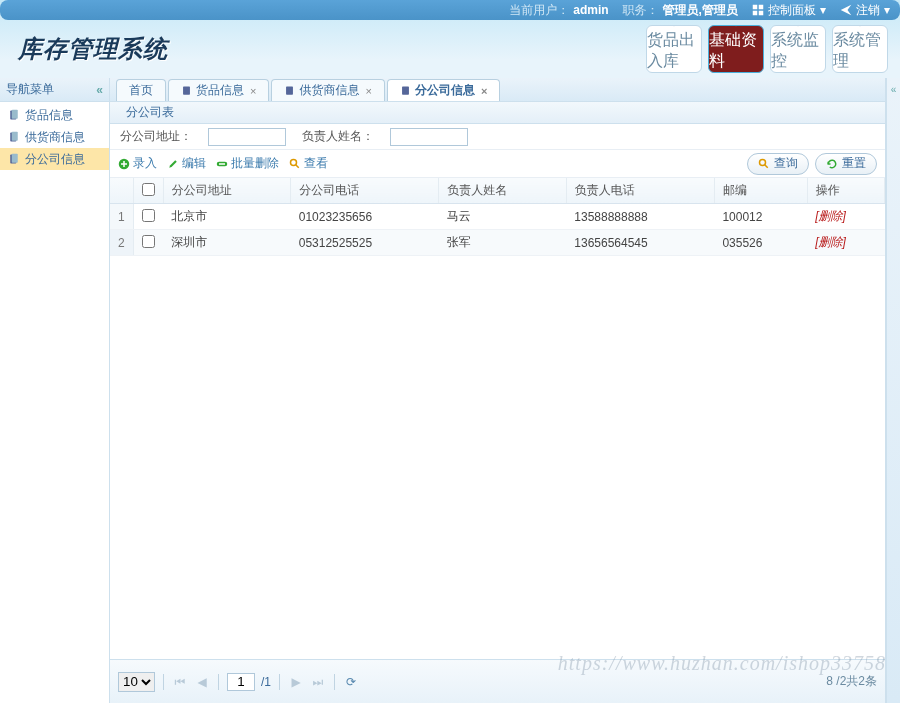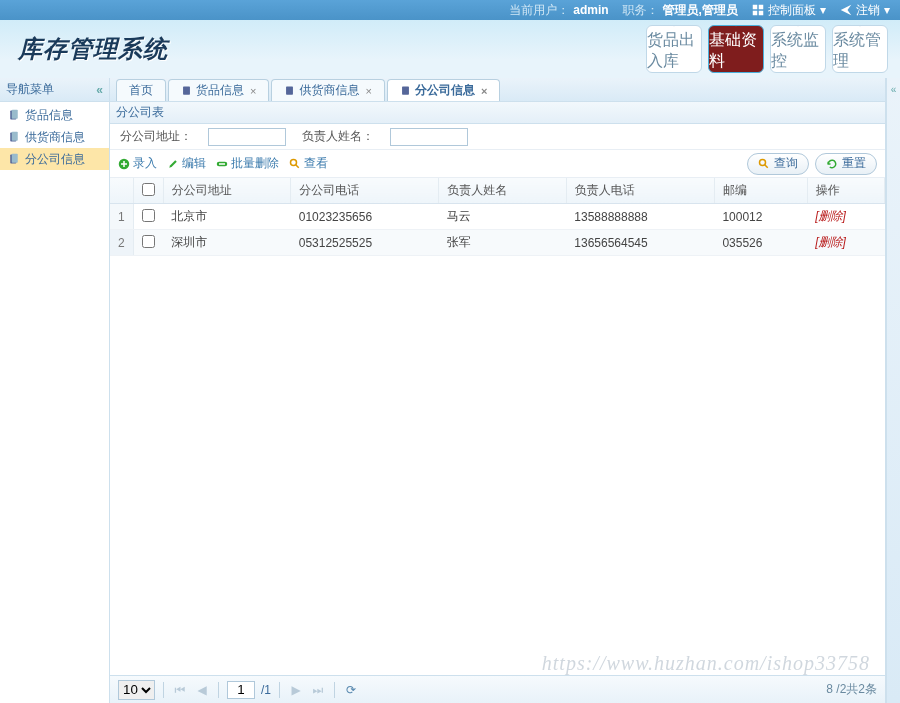--- a/index.html
+++ b/index.html
@@ -1,20 +1,20 @@
 <!DOCTYPE html>
 <html><head>
 <meta charset="utf-8">
 <style>
 * { box-sizing: border-box; margin: 0; padding: 0; }
 html, body { width: 900px; height: 703px; font-family: "Microsoft YaHei", Arial, sans-serif; font-size: 12px; color: #333; overflow: hidden; }
 body { background: linear-gradient(to bottom, #c5e8f7 0%, #e8f4fb 60px, #e8f4fb 78px, #fff 78px); }
 
 
-.topbar { height: 20px; background: linear-gradient(to bottom, #5aa3d8, #4a93c8); display: flex; justify-content: flex-end; align-items: center; padding: 0 10px; color: #fff; gap: 14px; font-size: 12px; }
+.topbar { height: 20px; background: linear-gradient(to bottom, #5aa3d8, #4a93c8); display: flex; justify-content: flex-end; align-items: center; padding: 0 10px; color: #fff; gap: 14px; font-size: 12px; border-radius: 8px; }
 .topbar .seg { display: flex; align-items: center; gap: 4px; }
 .topbar .lbl { color: #d0e7f5; }
 .topbar .val { color: #fff; font-weight: bold; }
 .topbar svg { width: 12px; height: 12px; fill: #fff; }
 
 
 .header { height: 58px; display: flex; align-items: center; justify-content: space-between; padding: 0 12px 0 18px; }
 .title { font-size: 24px; font-weight: bold; color: #1a3a5a; font-style: italic; font-family: "SimHei", sans-serif; letter-spacing: 1px; text-shadow: 1px 1px 0 #fff; }
 .navbtns { display: flex; gap: 6px; }
 .navbtn { width: 56px; height: 48px; border: 1px solid #c0d8e8; border-radius: 6px; background: #fff; display: flex; flex-direction: column; align-items: center; justify-content: center; gap: 3px; cursor: pointer; }
@@ -35,21 +35,21 @@
 .navtree-item svg { width: 12px; height: 12px; fill: #569; }
 .collapse-right { width: 14px; background: linear-gradient(to bottom, #eaf3fa, #d9eaf6); border-left: 1px solid #cde0ed; display: flex; align-items: flex-start; justify-content: center; padding-top: 6px; color: #6aa; font-size: 10px; cursor: pointer; }
 
 .main { flex: 1; display: flex; flex-direction: column; border-right: 1px solid #cde0ed; }
 .tabs { height: 24px; background: linear-gradient(to bottom, #eaf3fa, #d9eaf6); border-bottom: 1px solid #cde0ed; display: flex; align-items: flex-end; padding: 0 6px; gap: 2px; }
 .tab { height: 22px; padding: 0 12px; border: 1px solid #b8d0e0; border-bottom: none; border-radius: 4px 4px 0 0; background: #f5fafd; display: flex; align-items: center; gap: 4px; cursor: pointer; color: #3a6a9a; font-size: 12px; margin-top: 42px; }
 .tab.active { background: #fff; font-weight: bold; }
 .tab svg { width: 11px; height: 11px; fill: #569; }
 .tab .close { color: #888; font-size: 11px; margin-left: 2px; }
 
-.panel-title { height: 22px; background: linear-gradient(to bottom, #f2f8fc, #e4eff8); border-bottom: 1px solid #cde0ed; display: flex; align-items: center; padding: 0 6px; color: #3a6a9a; font-size: 12px; }
+.panel-title { height: 22px; background: linear-gradient(to bottom, #f2f8fc, #e4eff8); border-bottom: 1px solid #cde0ed; display: flex; align-items: center; padding: 0 16px; color: #3a6a9a; font-size: 12px; }
 
 .searchbar { height: 26px; display: flex; align-items: center; padding: 0 10px; gap: 16px; border-bottom: 1px solid #e8eef4; }
 .searchbar label { color: #555; }
 .searchbar input { border: 1px solid #b0c8da; height: 18px; width: 78px; padding: 0 3px; }
 
 .toolbar { height: 28px; display: flex; align-items: center; padding: 0 8px; gap: 10px; border-bottom: 1px solid #e8eef4; }
 .tb-left { display: flex; gap: 10px; }
 .tb-right { margin-left: auto; display: flex; gap: 6px; }
 .tb-link { display: flex; align-items: center; gap: 3px; color: #3a7aac; cursor: pointer; }
 .tb-link svg { width: 12px; height: 12px; }
@@ -61,29 +61,29 @@
 th, td { text-align: left; padding: 4px 8px; font-size: 12px; border-bottom: 1px solid #eef2f6; }
 th { background: linear-gradient(to bottom, #f8fbfd, #eef5fa); border-bottom: 1px solid #d8e4ee; color: #555; font-weight: normal; height: 20px; border-right: 1px solid #e4ecf2; }
 td { height: 18px; color: #444; }
 td.rownum { background: #f4f8fb; width: 22px; text-align: center; color: #777; border-right: 1px solid #e4ecf2; }
 .cbcell { width: 26px; text-align: center; }
 .cbcell input { margin: 0; }
 tr.even td { background: #f7fafc; }
 tr.even td.rownum { background: #eef4f9; }
 .delete-link { color: #b91c1c; cursor: pointer; font-style: italic; }
 
-.pagination { height: 28px; border-top: 1px solid #cde0ed; background: linear-gradient(to bottom, #f6fafd, #e8f2f9); display: flex; align-items: center; padding: 0 8px; gap: 6px; color: #3a6a9a; }
+.pagination { height: 44px; border-top: 1px solid #cde0ed; background: linear-gradient(to bottom, #f6fafd, #e8f2f9); display: flex; align-items: center; padding: 0 8px; gap: 6px; color: #3a6a9a; }
 .pagination select { height: 20px; border: 1px solid #b0c8da; }
 .pagination .sep { width: 1px; height: 16px; background: #c0d4e2; margin: 0 2px; }
 .pagination .pgbtn { width: 16px; height: 16px; display: inline-flex; align-items: center; justify-content: center; cursor: pointer; color: #5a8ab0; }
 .pagination .pgbtn.disabled { color: #b8cad8; cursor: default; }
 .pagination input { width: 28px; height: 18px; border: 1px solid #b0c8da; text-align: center; }
 .pagination .info { margin-left: auto; color: #6a8aa0; }
 
-.watermark { position: absolute; right: 30px; bottom: 28px; font-size: 20px; font-style: italic; color: rgba(120,140,160,0.35); font-family: Georgia, serif; pointer-events: none; letter-spacing: 1px; }
+.watermark { position: absolute; right: 14px; bottom: 28px; font-size: 20px; font-style: italic; color: rgba(120,140,160,0.35); font-family: Georgia, serif; pointer-events: none; letter-spacing: 1px; }
 </style>
 </head>
 <body>
 
 <div class="topbar">
   <div class="seg">
     <span class="lbl">当前用户：</span>
     <span class="val">admin</span>
   </div>
   <div class="seg">

